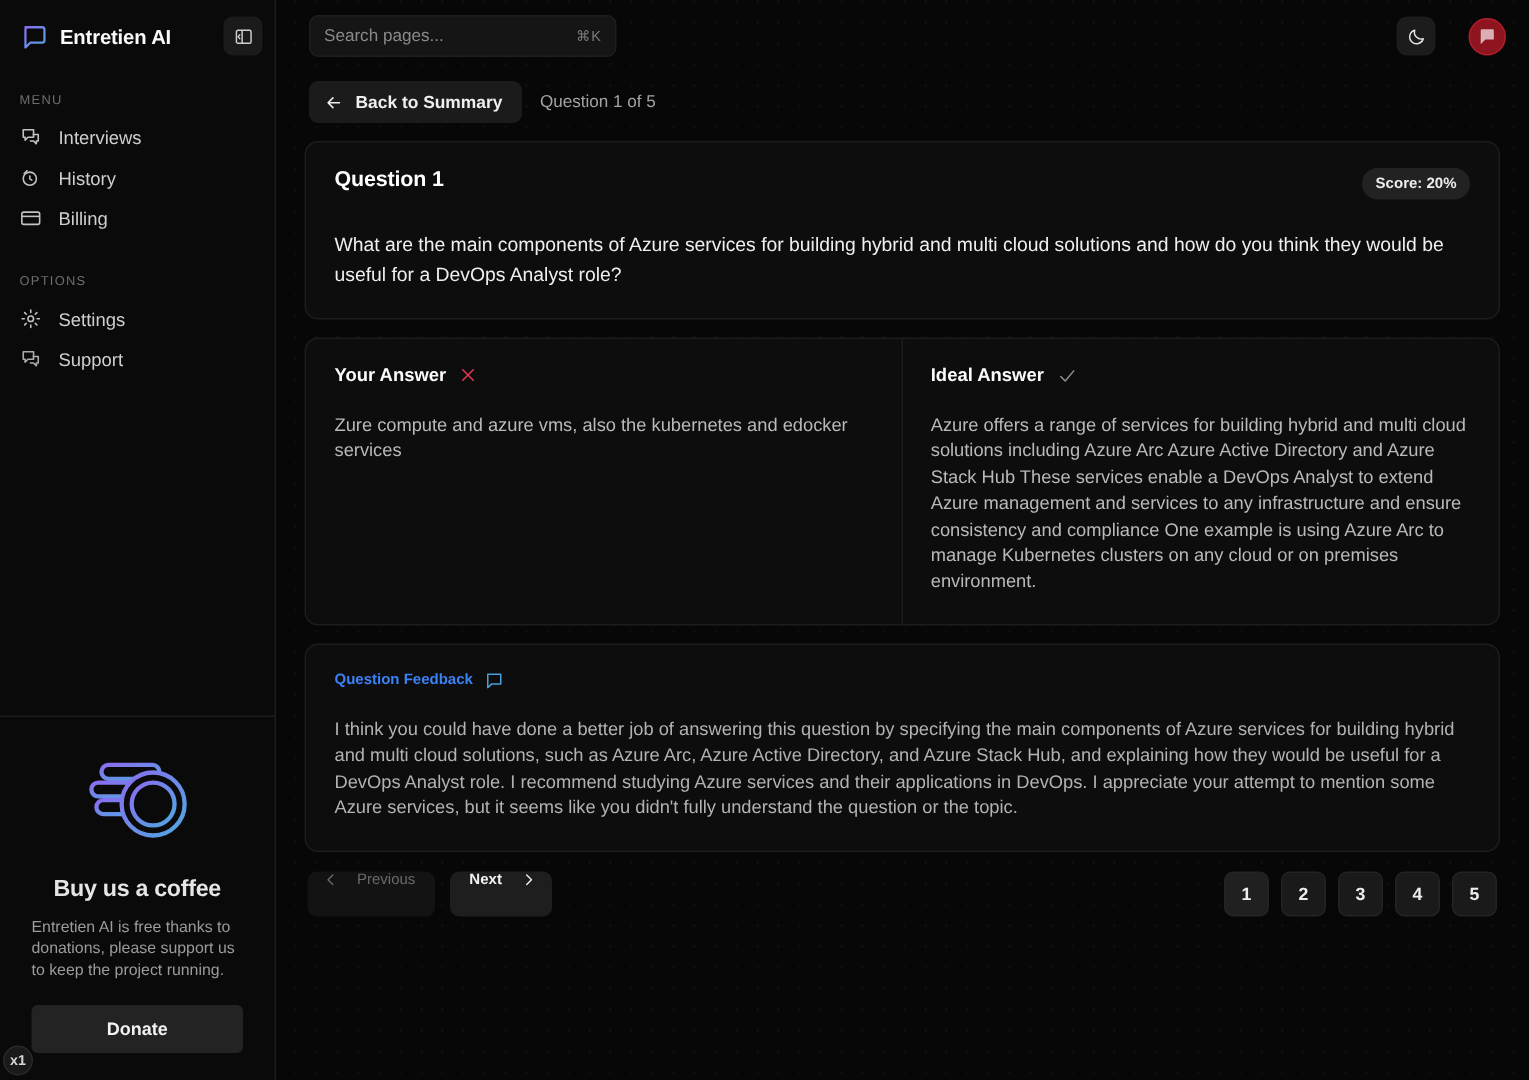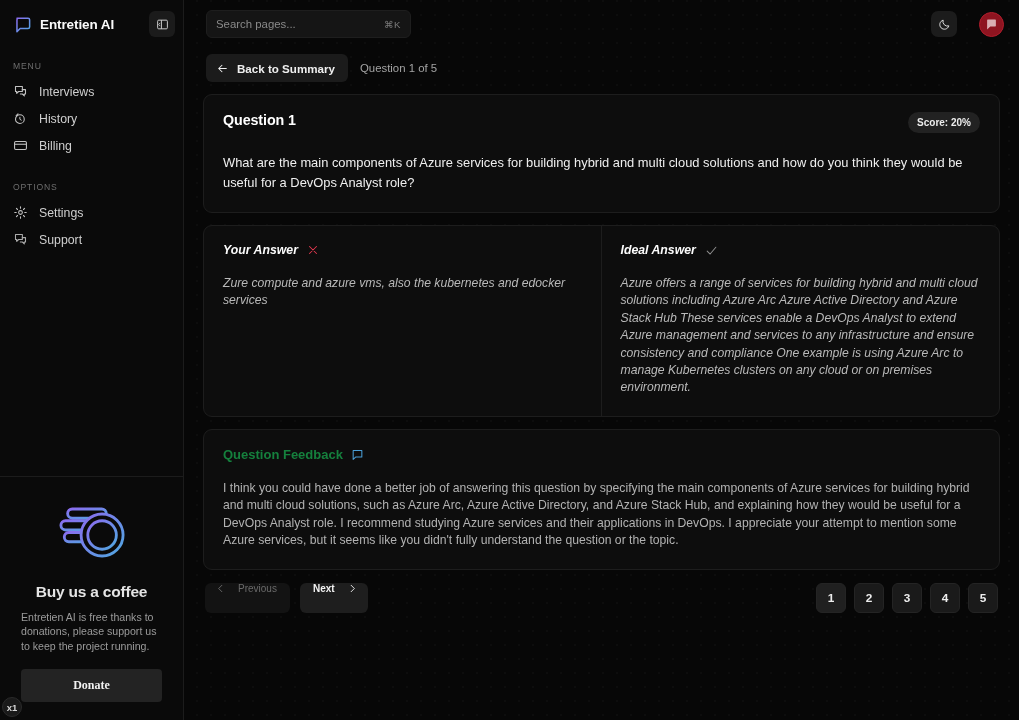--- a/index.html
+++ b/index.html
@@ -101,21 +101,21 @@
   .donate-btn {
     display: block;
     width: 100%;
     background: #232323;
     border: none;
     border-radius: 4px;
     color: #f2f2f2;
     font-size: 12px;
     font-weight: bold;
     padding: 9px 0;
-    font-family: Liberation Serif, serif;
+    font-family: Liberation Sans, sans-serif;
     cursor: pointer;
   }
 
   .x1-badge {
     position: absolute;
     left: 2px; bottom: 3px;
     width: 20px; height: 20px;
     border-radius: 50%;
     background: #1a1a1a;
     border: 1px solid #2a2a2a;
@@ -230,36 +230,36 @@
   }
   .q-text {
     margin-top: 20px;
     font-size: 12.9px;
     line-height: 20px;
     color: #efefef;
     max-width: 745px;
   }
 
   
-  .answers-card { display: flex; margin-bottom: 12px; min-height: 192px; font-style: italic; }
+  .answers-card { display: flex; margin-bottom: 12px; min-height: 192px; }
   .ans-pane { flex: 1 1 50%; padding: 17px 19px 19px 19px; }
   .ans-pane.left { border-right: 1px solid #1d1d1d; }
   .ans-head { display: flex; align-items: center; gap: 9px; }
   .ans-title { font-size: 12.3px; font-weight: bold; color: #fbfbfb; }
   .ans-body {
     margin-top: 18px;
     font-size: 12.2px;
     line-height: 17.4px;
     color: #b9b9b9;
   }
 
   
   .fb-card { padding: 17px 19px 19px 19px; margin-bottom: 13px; }
   .fb-head { display: flex; align-items: center; gap: 8px; }
-  .fb-title { font-size: 13px; font-weight: bold; color: #15803d; }
+  .fb-title { font-size: 10px; font-weight: bold; color: #3b82f6; }
   .fb-body {
     margin-top: 18px;
     font-size: 12.2px;
     line-height: 17.4px;
     color: #b2b2b2;
   }
 
   
   .pager { display: flex; align-items: center; padding: 0 2px; }
   .pg-btn {

